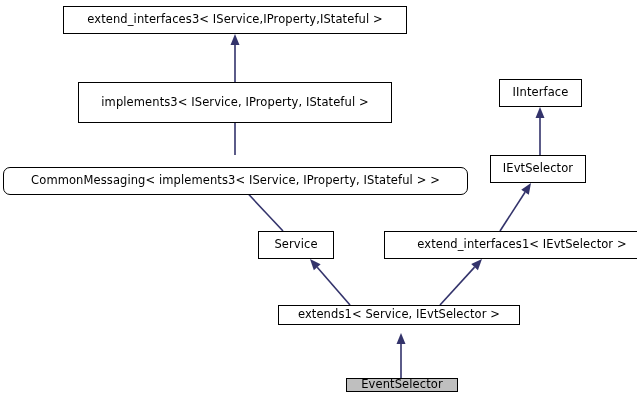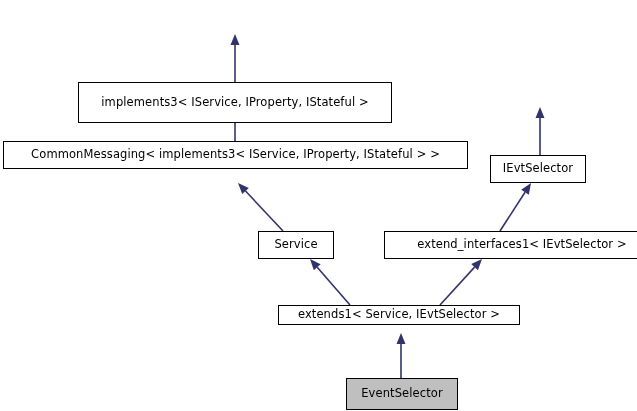--- a/index.html
+++ b/index.html
@@ -75,34 +75,40 @@
       </g>
       <g>
         <line x1="440" y1="305" x2="474.5830369957653" y2="267.12334043320936" stroke="#33336b" stroke-width="1.6"></line>
         <polygon points="482,259 477.9062217184419,270.15755257130536 471.25985227308877,264.08912829511337" fill="#33336b"></polygon>
       </g>
       <g>
         <line x1="401" y1="378" x2="401" y2="344" stroke="#33336b" stroke-width="1.6"></line>
         <polygon points="401,333 405.5,344 396.5,344" fill="#33336b"></polygon>
       </g>
     </svg>
+<div class="node" style="left: 63px; top: 6px; width: 344px; height: 28px;">
+      <span>extend_interfaces3&lt; IService,IProperty,IStateful &gt;</span>
+    </div>
     <div class="node" style="left: 78px; top: 82px; width: 314px; height: 41px;">
       <span>implements3&lt; IService, IProperty, IStateful &gt;</span>
     </div>
-    <div class="node" style="left: 3px; top: 141px; width: 465px; height: 28px;">
+    <div class="node" style="left: 3px; top: 167px; width: 465px; height: 28px; border-radius: 7px;">
       <span>CommonMessaging&lt; implements3&lt; IService, IProperty, IStateful &gt; &gt;</span>
+    </div>
+    <div class="node" style="left: 499px; top: 79px; width: 83px; height: 28px;">
+      <span>IInterface</span>
     </div>
     <div class="node" style="left: 258px; top: 231px; width: 76px; height: 28px;">
       <span>Service</span>
     </div>
     <div class="node" style="left: 490px; top: 155px; width: 96px; height: 28px;">
       <span>IEvtSelector</span>
     </div>
     <div class="node" style="left: 384px; top: 231px; width: 276px; height: 28px;">
       <span>extend_interfaces1&lt; IEvtSelector &gt;</span>
     </div>
     <div class="node" style="left: 278px; top: 305px; width: 242px; height: 20px;">
       <span>extends1&lt; Service, IEvtSelector &gt;</span>
     </div>
-    <div class="node highlight" style="left: 346px; top: 378px; width: 112px; height: 32px;">
+    <div class="node highlight" style="left: 346px; top: 378px; width: 112px; height: 14px;">
       <span>EventSelector</span>
     </div>
   </div>
 
 </body></html>

